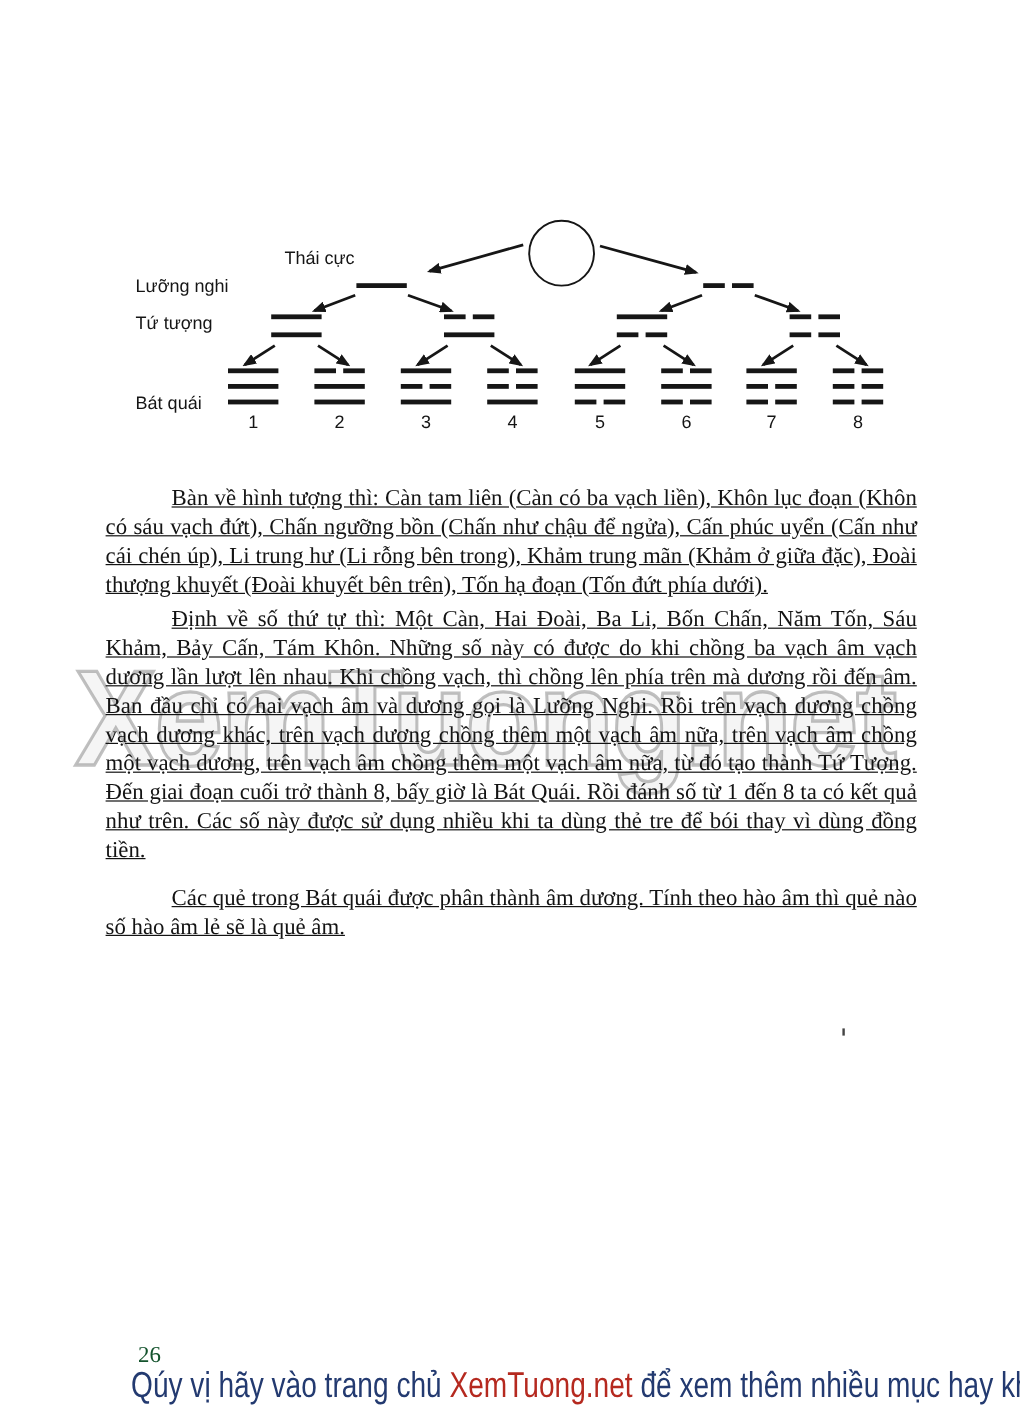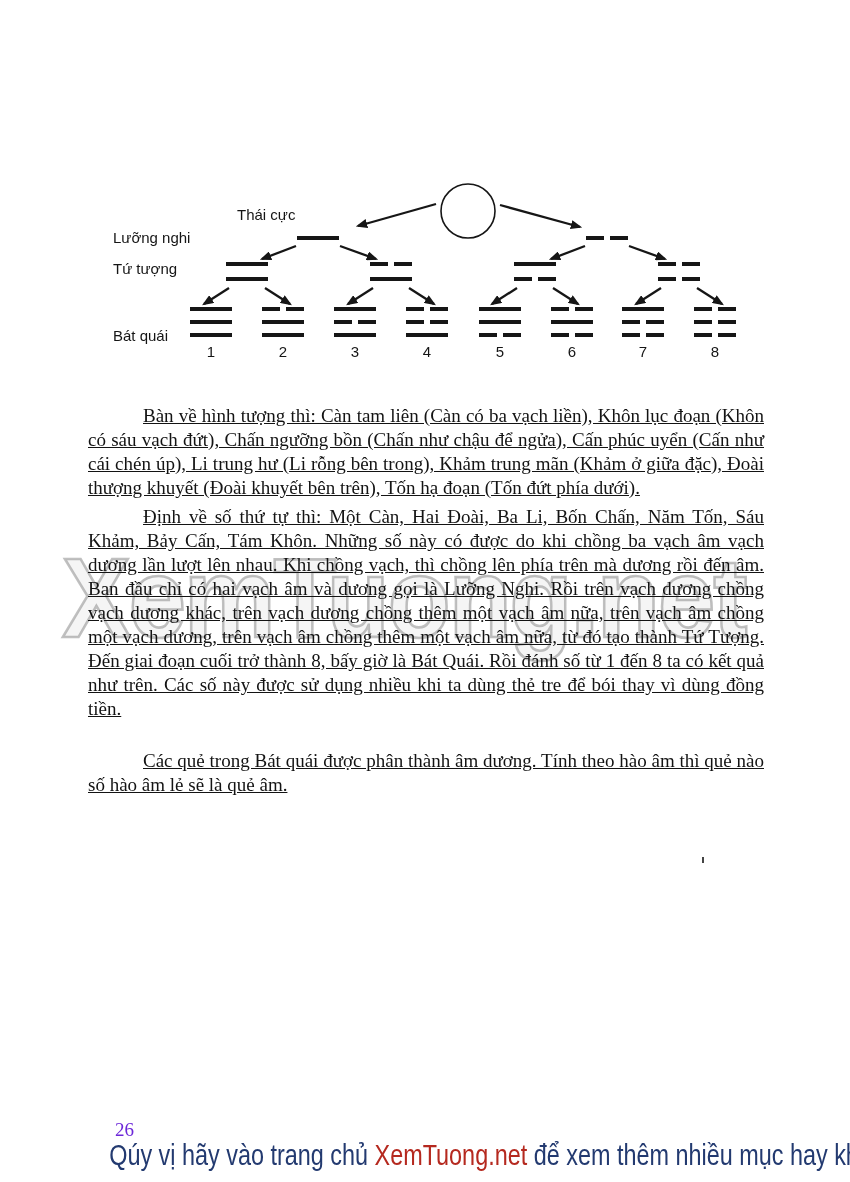--- a/index.html
+++ b/index.html
@@ -20,24 +20,24 @@
     -webkit-text-stroke:2.5px rgba(140,140,140,0.55);
     transform:scaleY(1.10);transform-origin:left top;
   }
   
   .body-text{
     position:absolute;left:88px;top:404px;width:676px;z-index:2;
     font-size:19px;line-height:24px;text-align:justify;text-decoration:underline;
   }
   .body-text p{margin:0;text-indent:55px;}
   .body-text p + p{margin-top:5px;}
-  .body-text p.spaced{margin-top:28px;}
+  .body-text p.spaced{margin-top:16px;}
   
   .stray-mark{position:absolute;left:702px;top:857px;width:2px;height:6px;background:#444;z-index:2;}
-  .page-number{position:absolute;left:115px;top:1119px;font-size:19px;color:#6d28d9;z-index:2;}
+  .page-number{position:absolute;left:115px;top:1119px;font-size:19px;color:#14532d;z-index:2;}
   
   .footer{position:absolute;left:0;top:1137px;width:850px;text-align:center;z-index:2;}
   .footer-inner{
     display:inline-block;white-space:nowrap;
     font-family:"Liberation Sans","DejaVu Sans",sans-serif;font-size:30px;line-height:1.2;
     transform:scaleX(0.78);transform-origin:center top;
   }
 </style>
 </head>
 <body>

